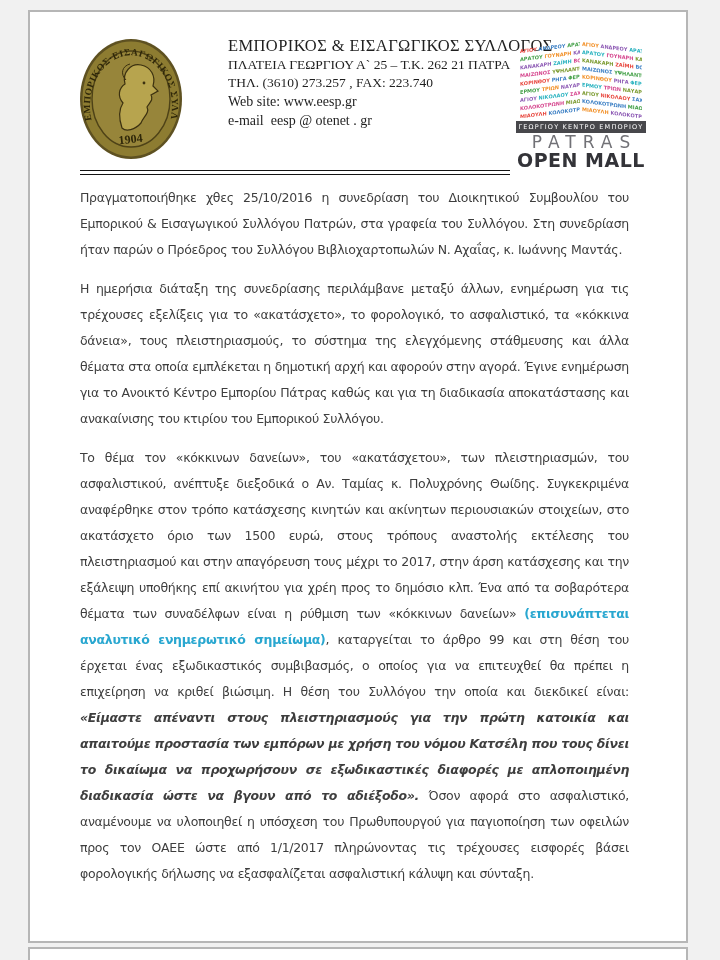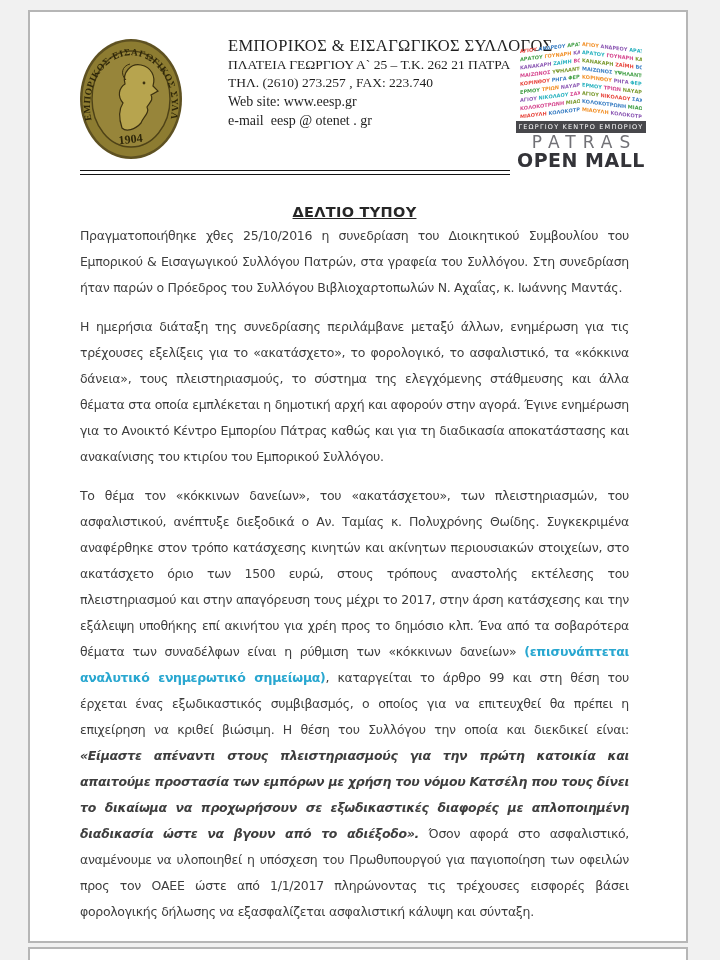--- a/index.html
+++ b/index.html
@@ -85,21 +85,21 @@
       <path d="M44,92 C40,80 41,73 45,67 C39,60 41,52 47,48 C44,36 53,27 63,29 C73,31 78,40 75,50 L80,55 L73,59 C76,64 71,67 69,71 C72,77 65,81 63,87 C57,94 48,96 44,92 Z" fill="#b7a44e" stroke="#3c3110" stroke-width="1.2"></path>
       <path d="M48,44 C42,38 44,30 52,28" fill="none" stroke="#3c3110" stroke-width="1"></path>
       <circle cx="66" cy="47" r="1.4" fill="#3c3110"></circle>
       <text x="53" y="107" font-size="12" font-weight="bold" fill="#2f2709" text-anchor="middle" font-family="Liberation Serif, serif" transform="rotate(-6 53 107)">1904</text>
     </svg>
   </div>
 
   <div class="org-block">
     <div class="org-name1">ΕΜΠΟΡΙΚΟΣ &amp; ΕΙΣΑΓΩΓΙΚΟΣ ΣΥΛΛΟΓΟΣ</div>
     <div class="org-addr">ΠΛΑΤΕΙΑ ΓΕΩΡΓΙΟΥ Α` 25 – Τ.Κ. 262 21 ΠΑΤΡΑ</div>
-    <div class="org-tel">ΤΗΛ. (2610) 273.257 , FAX: 223.740</div>
+    <div class="org-tel">ΤΗΛ. (3610) 273.257 , FAX: 223.740</div>
     <div class="org-web">Web site: www.eesp.gr</div>
     <div class="org-mail">e-mail  eesp @ otenet . gr</div>
   </div>
 
   <div class="mall">
     <div class="cloud">
       <div class="cloud-face left" id="cloud-left">
           <div class="cloud-row"><span style="color: rgb(232, 72, 63);">ΑΓΙΟΥ </span><span style="color: rgb(59, 127, 196);">ΑΝΔΡΕΟΥ </span><span style="color: rgb(67, 160, 71);">ΑΡΑΤΟΥ </span></div>
           <div class="cloud-row"><span style="color: rgb(67, 160, 71);">ΑΡΑΤΟΥ </span><span style="color: rgb(242, 145, 41);">ΓΟΥΝΑΡΗ </span><span style="color: rgb(142, 91, 181);">ΚΑΝΑΡΗ </span></div>
           <div class="cloud-row"><span style="color: rgb(142, 91, 181);">ΚΑΝΑΚΑΡΗ </span><span style="color: rgb(42, 179, 192);">ΖΑΪΜΗ </span><span style="color: rgb(214, 72, 143);">ΒΟΤΣΗ </span></div>
@@ -123,21 +123,20 @@
         </div>
     </div>
     <div class="mall-banner">ΓΕΩΡΓΙΟΥ ΚΕΝΤΡΟ ΕΜΠΟΡΙΟΥ</div>
     <div class="mall-patras">PATRAS</div>
     <div class="mall-open">OPEN MALL</div>
   </div>
 
   <div class="rule"></div>
 
   <div class="content">
-    <div class="doc-title">ΔΕΛΤΙΟ ΤΥΠΟΥ</div>
 
     <p class="par first">Πραγματοποιήθηκε χθες 25/10/2016 η συνεδρίαση του Διοικητικού Συμβουλίου του Εμπορικού &amp; Εισαγωγικού Συλλόγου Πατρών, στα γραφεία του Συλλόγου. Στη συνεδρίαση ήταν παρών ο Πρόεδρος του Συλλόγου Βιβλιοχαρτοπωλών Ν. Αχαΐας, κ. Ιωάννης Μαντάς.</p>
 
     <p class="par">Η ημερήσια διάταξη της συνεδρίασης περιλάμβανε μεταξύ άλλων, ενημέρωση για τις τρέχουσες εξελίξεις για το «ακατάσχετο», το φορολογικό, το ασφαλιστικό, τα «κόκκινα δάνεια», τους πλειστηριασμούς, το σύστημα της ελεγχόμενης στάθμευσης και άλλα θέματα στα οποία εμπλέκεται η δημοτική αρχή και αφορούν στην αγορά. Έγινε ενημέρωση για το Ανοικτό Κέντρο Εμπορίου Πάτρας καθώς και για τη διαδικασία αποκατάστασης και ανακαίνισης του κτιρίου του Εμπορικού Συλλόγου.</p>
 
     <p class="par"><span>Το θέμα τον «κόκκινων δανείων», του «ακατάσχετου», των πλειστηριασμών, του ασφαλιστικού, ανέπτυξε διεξοδικά ο Αν. Ταμίας κ. Πολυχρόνης Θωίδης. Συγκεκριμένα αναφέρθηκε στον τρόπο κατάσχεσης κινητών και ακίνητων περιουσιακών στοιχείων, στο ακατάσχετο όριο των 1500 ευρώ, στους τρόπους αναστολής εκτέλεσης του πλειστηριασμού και στην απαγόρευση τους μέχρι το 2017, στην άρση κατάσχεσης και την εξάλειψη υποθήκης επί ακινήτου για χρέη προς το δημόσιο κλπ.  Ένα από τα σοβαρότερα θέματα των συναδέλφων είναι η ρύθμιση των «κόκκινων δανείων» </span><span class="hl">(επισυνάπτεται αναλυτικό ενημερωτικό σημείωμα)</span><span>, καταργείται το άρθρο 99 και στη θέση του έρχεται ένας εξωδικαστικός συμβιβασμός, ο οποίος για να επιτευχθεί θα πρέπει η επιχείρηση να κριθεί βιώσιμη.  Η θέση του Συλλόγου την οποία και διεκδικεί είναι: </span><span class="quote">«Είμαστε απέναντι στους πλειστηριασμούς για την πρώτη κατοικία και απαιτούμε προστασία των εμπόρων με χρήση του νόμου Κατσέλη που τους δίνει το δικαίωμα να προχωρήσουν σε εξωδικαστικές διαφορές με απλοποιημένη διαδικασία ώστε να βγουν από το αδιέξοδο».</span><span> Όσον αφορά στο ασφαλιστικό, αναμένουμε να υλοποιηθεί η υπόσχεση του Πρωθυπουργού για παγιοποίηση των οφειλών προς τον ΟΑΕΕ ώστε από 1/1/2017 πληρώνοντας τις τρέχουσες εισφορές βάσει φορολογικής δήλωσης να εξασφαλίζεται ασφαλιστική κάλυψη και σύνταξη.</span></p>
   </div>
 
 </div>
 

